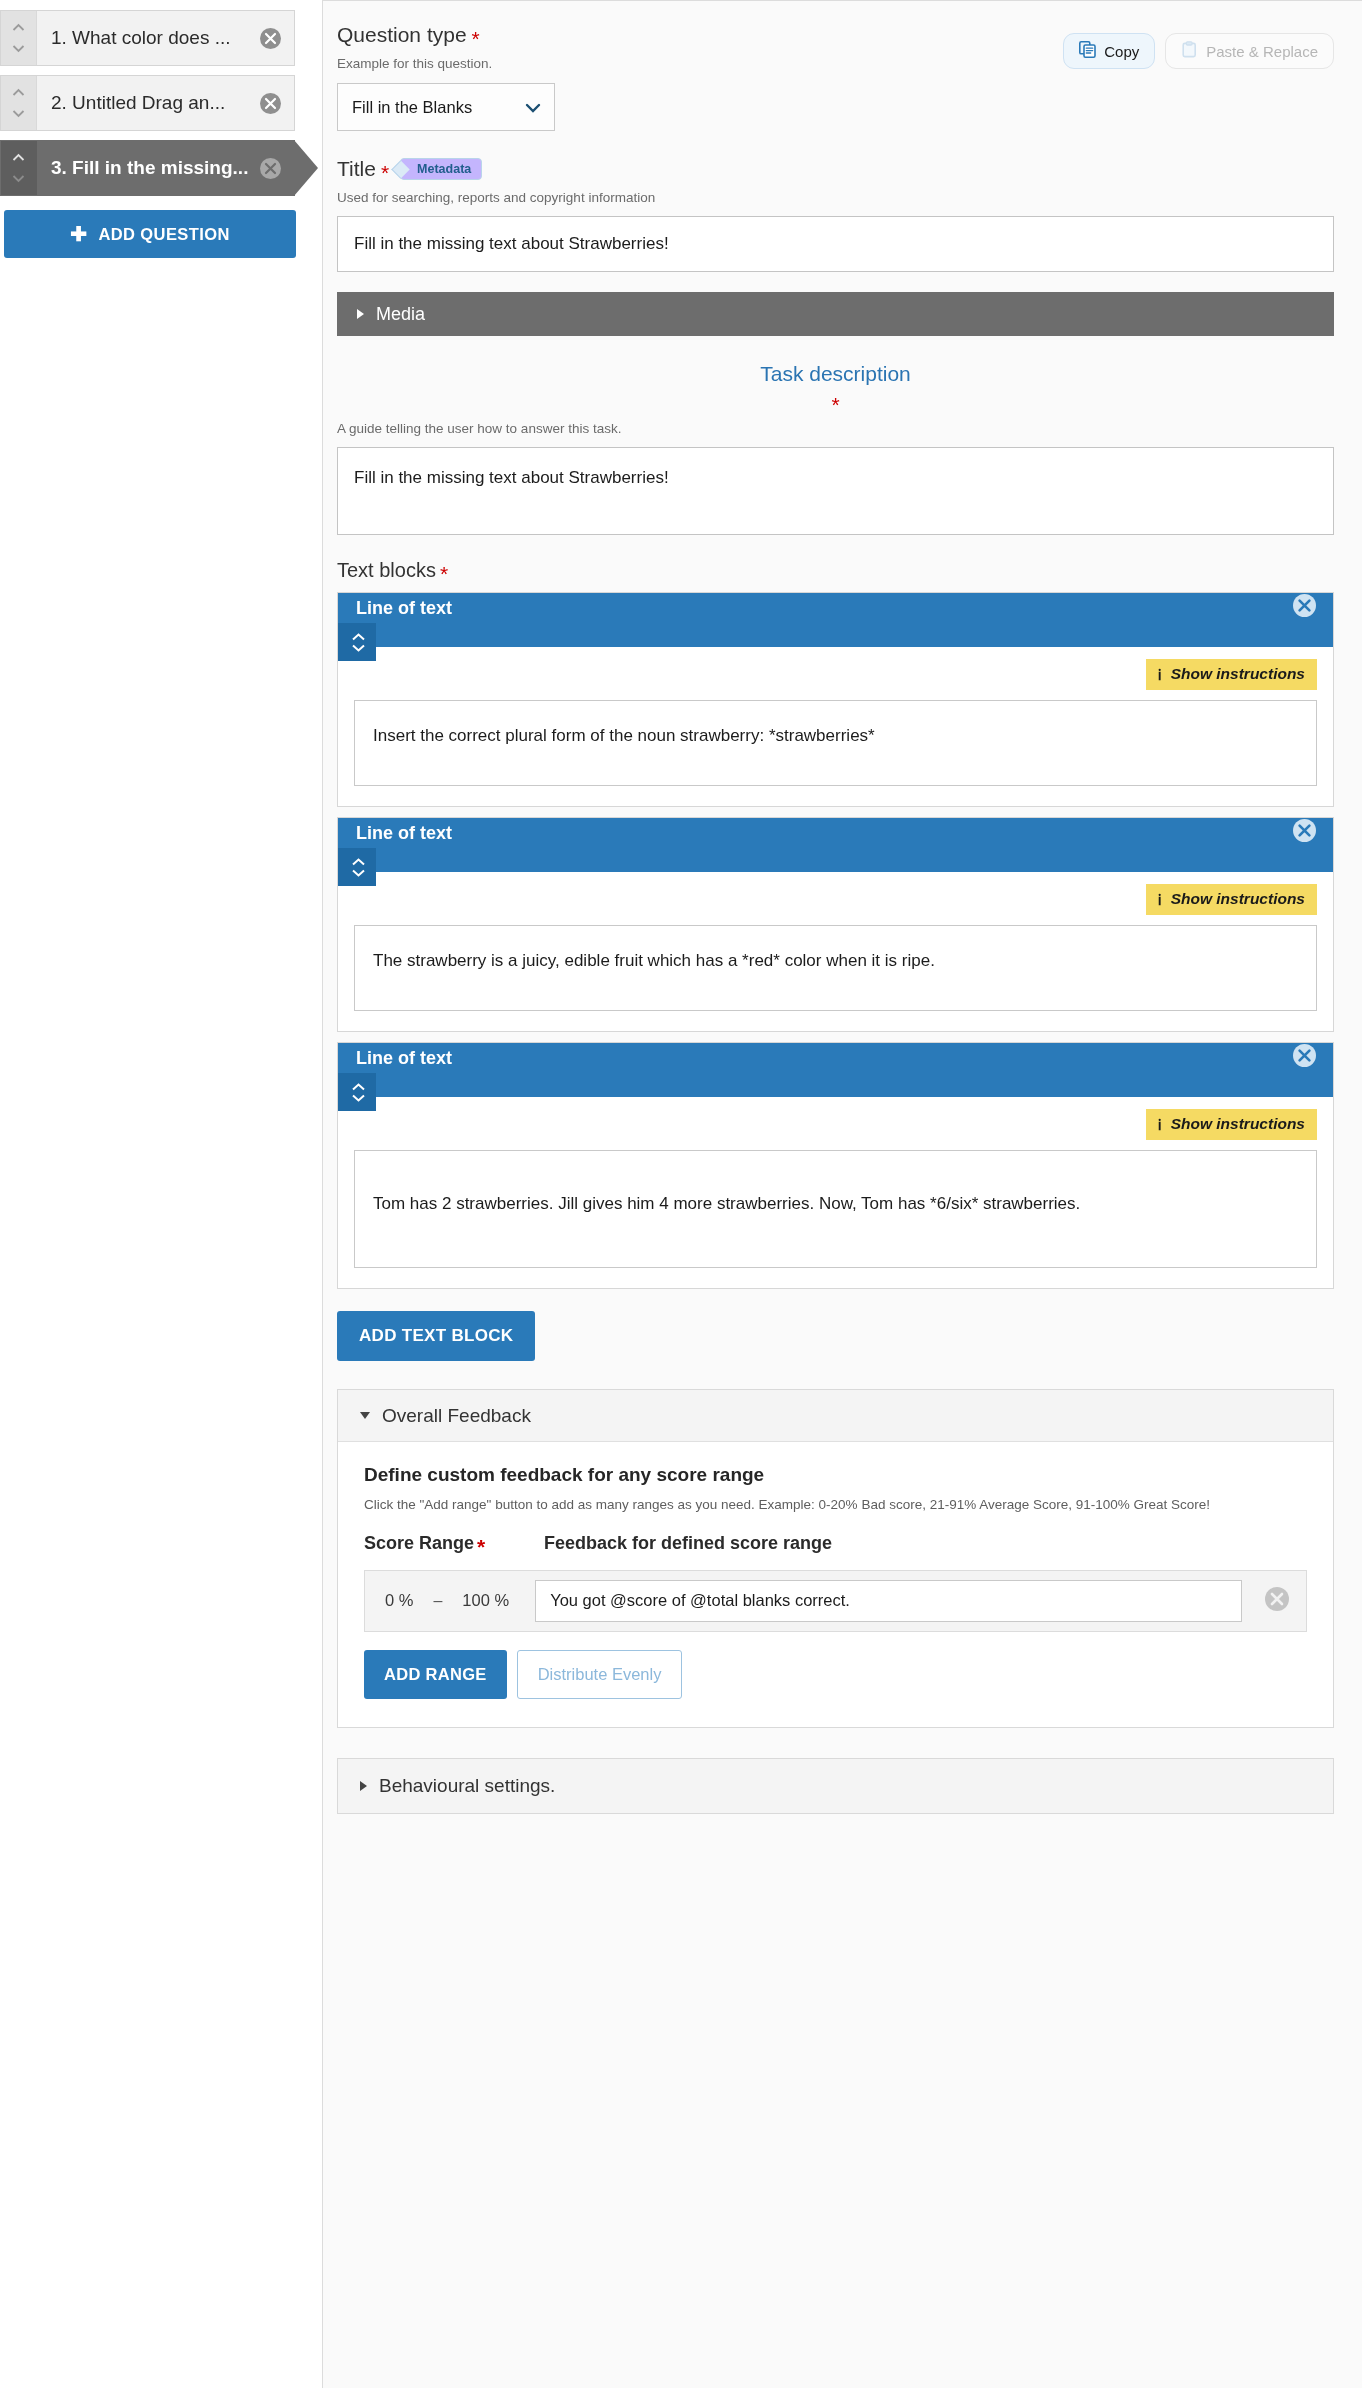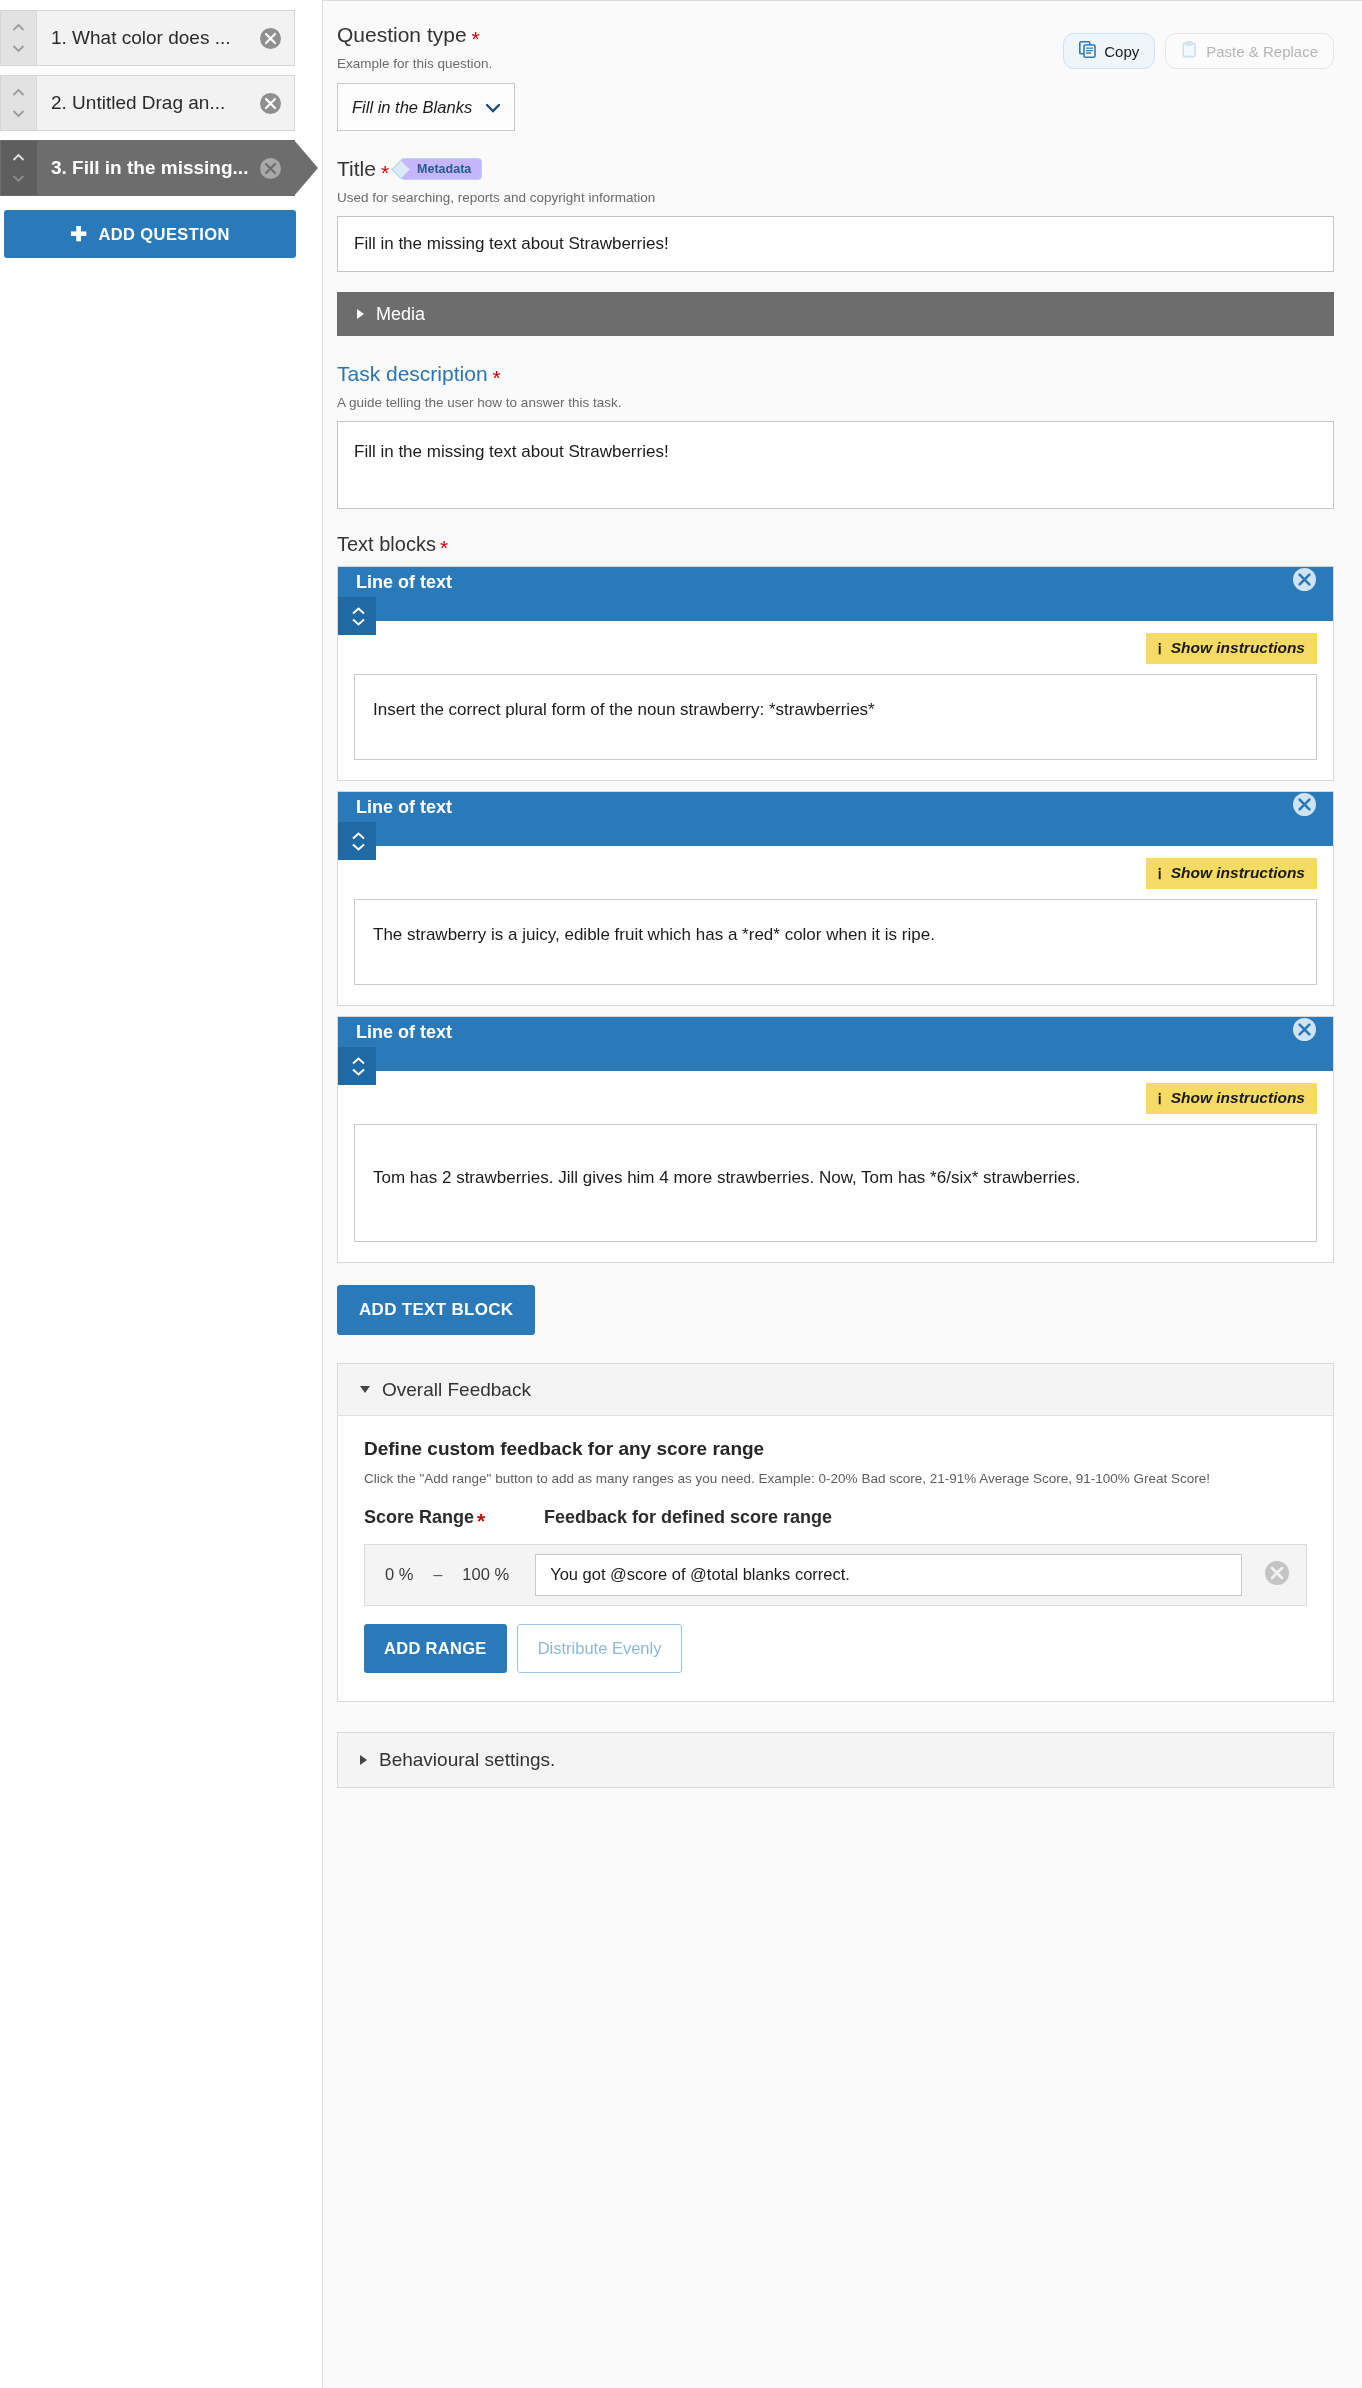--- a/index.html
+++ b/index.html
@@ -82,33 +82,33 @@
     background: #fafafa;
     border-left: 1px solid #dcdcdc;
     border-top: 1px solid #dcdcdc;
     min-height: 2388px;
     padding: 14px 28px 0 14px;
   }
   .sec-label {
     font-size: 21px; color: #333; margin: 8px 0 0 0;
     display: flex; align-items: center; gap: 5px;
   }
-  .sec-label.blue { color: #2a74b2; }
+  .sec-label.blue { color: #2a74b2; flex-direction: column; }
   .req { color: #cc0000; font-size: 21px; line-height: 1; position: relative; top: 3px; }
   .hint { font-size: 13.5px; color: #6b6b6b; margin: 9px 0 0 0; }
 
   .type-row { display: flex; align-items: flex-start; justify-content: space-between; }
   .select-box {
     margin-top: 12px;
-    width: 178px; height: 48px;
+    width: 218px; height: 48px;
     background: #fdfdfd;
     border: 1px solid #c9c9c9;
     display: flex; align-items: center; justify-content: space-between;
     padding: 0 13px 0 14px;
-    font-size: 16.5px; color: #1a1a1a; cursor: pointer; font-style: italic;
+    font-size: 16.5px; color: #1a1a1a; cursor: pointer;
   }
   .copy-group { display: flex; gap: 10px; margin-top: 18px; }
   .cpy-btn {
     height: 36px; padding: 0 15px;
     border: 1px solid #cfe2f3; border-radius: 11px;
     background: #eef6fc; color: #1a1a1a;
     display: flex; align-items: center; gap: 8px;
     font-size: 15px; cursor: pointer;
     font-family: "Liberation Sans", sans-serif;
   }

